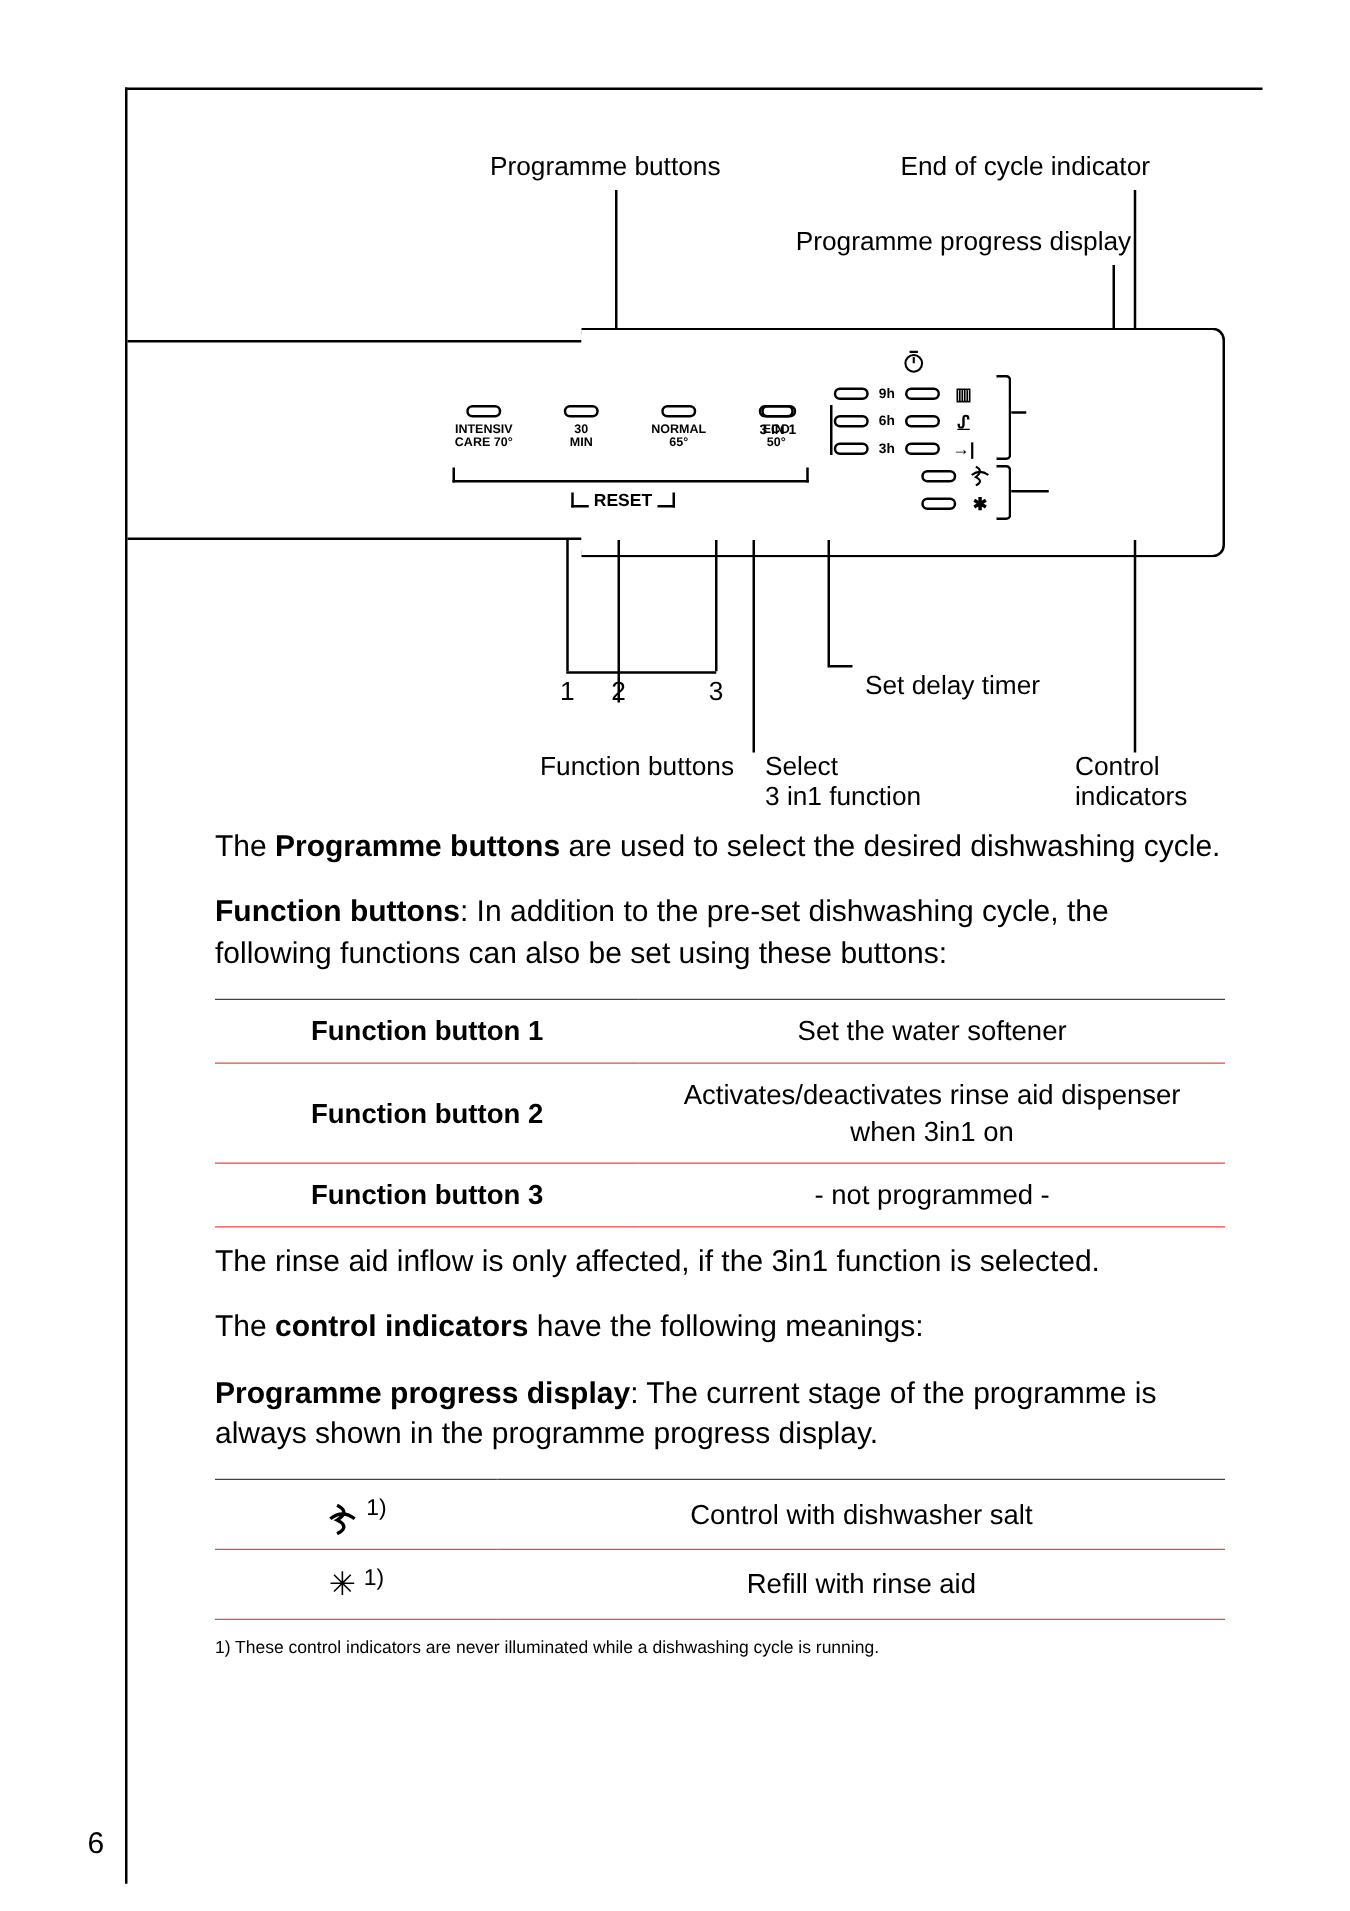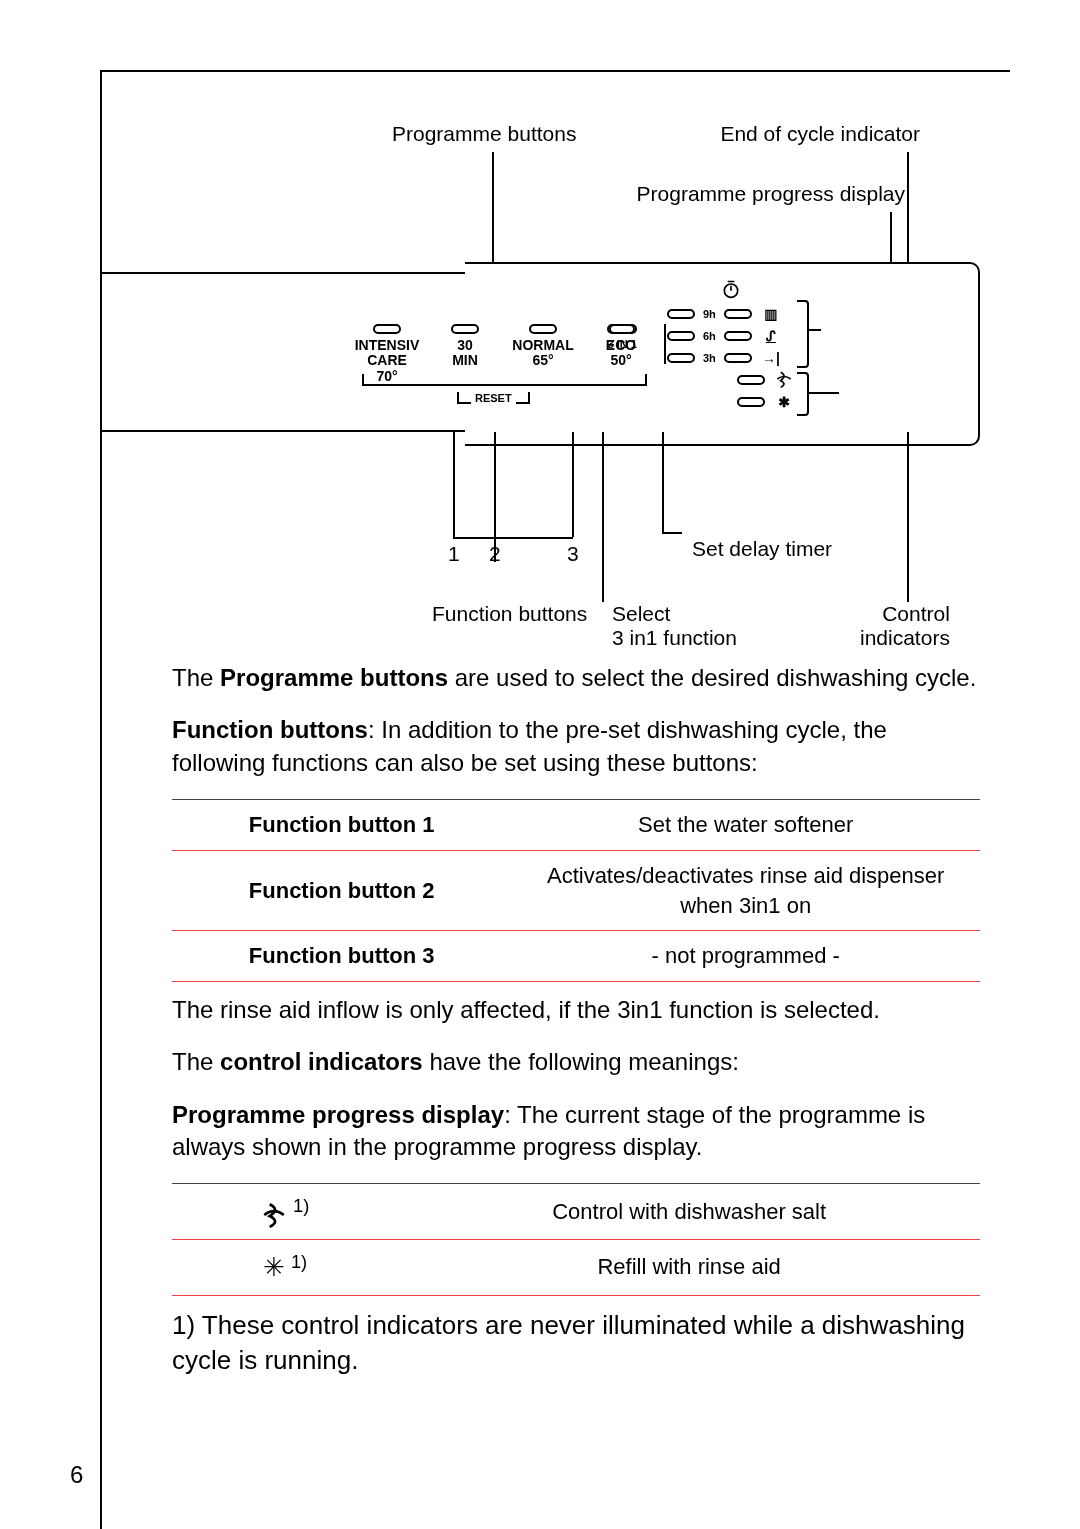--- a/index.html
+++ b/index.html
@@ -58,21 +58,21 @@
     left: 255px;
     top: 50px;
     display: flex;
     gap: 18px;
   }
   .prog-btn {
     display: flex;
     flex-direction: column;
     align-items: center;
     width: 60px;
-    font-size: 14px;
+    font-size: 10px;
     font-weight: bold;
     text-align: center;
     line-height: 1.1;
   }
   .sep3in1 {
     position: absolute;
     left: 475px;
     top: 50px;
     width: 60px;
     display: flex;
@@ -104,21 +104,21 @@
     margin: 6px 0 12px 0;
   }
   table.fn td {
     border-top: 1px solid #444;
     border-bottom: 1px solid #ef4444;
     padding: 10px 8px;
     text-align: center;
     font-size: 22px;
   }
   table.fn td.h { font-weight: bold; }
-  .foot { font-size: 26px; margin-top: 6px; }
+  .foot { font-size: 14px; margin-top: 6px; }
   .pagenum {
     position: absolute;
     bottom: 40px;
     left: 70px;
     font-size: 24px;
   }
   .vline { position:absolute; width:2px; background:#000; }
   .hline { position:absolute; height:2px; background:#000; }
   .brk { position:absolute; border:2px solid #000; border-left:none; border-radius: 0 4px 4px 0; }
   svg.icon { width: 20px; height: 20px; }
@@ -219,21 +219,21 @@
                 <div class="pill"></div>
                 <span class="sym">✱</span>
               </div>
           </div>
 
           <div class="brk" style="left:695px; top:26px; height:68px; width:12px;"></div>
           <div class="brk" style="left:695px; top:98px; height:44px; width:12px;"></div>
           <div class="hline" style="left:707px; top:55px; width:12px;"></div>
           <div class="hline" style="left:707px; top:118px; width:30px;"></div>
 
-          <div style="position:absolute; left:355px; top:118px; font-size:11px; font-weight:bold; display:flex; align-items:center; gap:4px;">
+          <div style="position:absolute; left:355px; top:118px; font-size:14px; font-weight:bold; display:flex; align-items:center; gap:4px;">
             <span style="display:inline-block; width:14px; height:12px; border-left:2px solid #000; border-bottom:2px solid #000;"></span>
             <span>RESET</span>
             <span style="display:inline-block; width:14px; height:12px; border-right:2px solid #000; border-bottom:2px solid #000;"></span>
           </div>
         </div>
       </div>
 
       <div class="vline" style="left:281px; top:310px; height:105px;"></div>
       <div class="vline" style="left:322px; top:310px; height:130px;"></div>
       <div class="vline" style="left:400px; top:310px; height:105px;"></div>
@@ -247,21 +247,21 @@
 
       <div class="vline" style="left:430px; top:310px; height:170px;"></div>
       <span class="lbl" style="left:440px; top:480px; white-space:pre-line;">Select
 3 in1 function</span>
 
       <div class="vline" style="left:490px; top:310px; height:100px;"></div>
       <div class="hline" style="left:490px; top:410px; width:20px;"></div>
       <span class="lbl" style="left:520px; top:415px;">Set delay timer</span>
 
       <div class="vline" style="left:735px; top:310px; height:170px;"></div>
-      <span class="lbl" style="left:688px; top:480px; text-align:right; white-space:pre-line;">Control
+      <span class="lbl" style="left:688px; top:480px; white-space:pre-line;">Control
 indicators</span>
     </div>
 
     <div class="bodytext">
       <p>
         <span>The </span><b>Programme buttons</b><span> are used to select the desired dishwashing cycle.</span>
       </p>
       <p>
         <b>Function buttons</b><span>: In addition to the pre-set dishwashing cycle, the following functions can also be set using these buttons:</span>
       </p>

